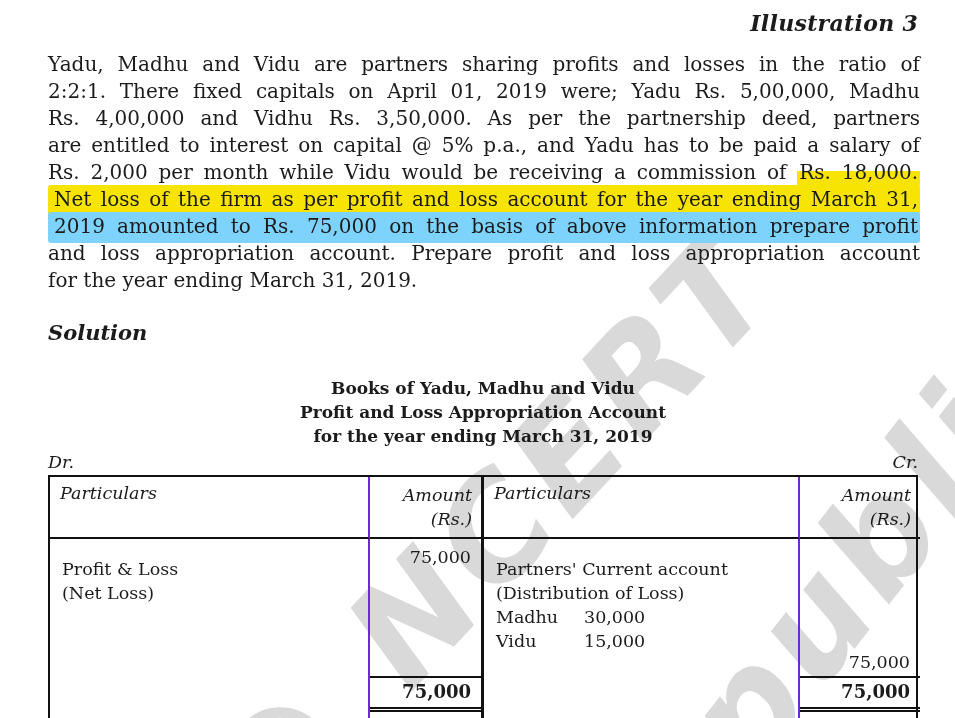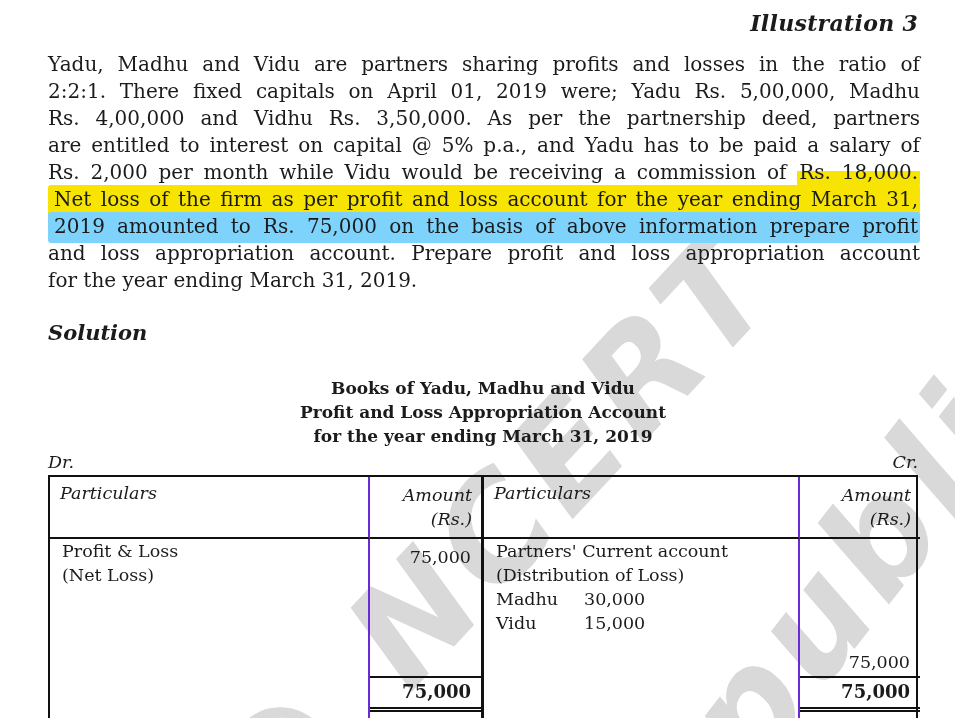--- a/index.html
+++ b/index.html
@@ -87,21 +87,21 @@
     border-bottom-width: 3px;
     font-size: 17.5px;
   }
   .cell { background: transparent; }
   .c1, .c3 { border-right: 2px solid #6d28d9; }
   .c2 { border-right: 3px solid #111; }
   .hdr { border-bottom: 2px solid #111; font-style: italic; }
   .hdr-part { padding: 6px 10px; }
   .hdr-amt { padding: 6px 9px; text-align: right; line-height: 24px; }
 
-  .body-part { padding: 0 12px; line-height: 24px; }
+  .body-part { padding: 18px 12px; line-height: 24px; }
   .dist-row .nm { display: inline-block; width: 88px; }
 
   .amtcell {
     padding: 0;
     display: flex;
     flex-direction: column;
     justify-content: space-between;
   }
   .amt-top { text-align: right; padding: 6px 10px; line-height: 24px; }
   .subtotal { text-align: right; padding: 0 10px 3px 10px; line-height: 22px; }

